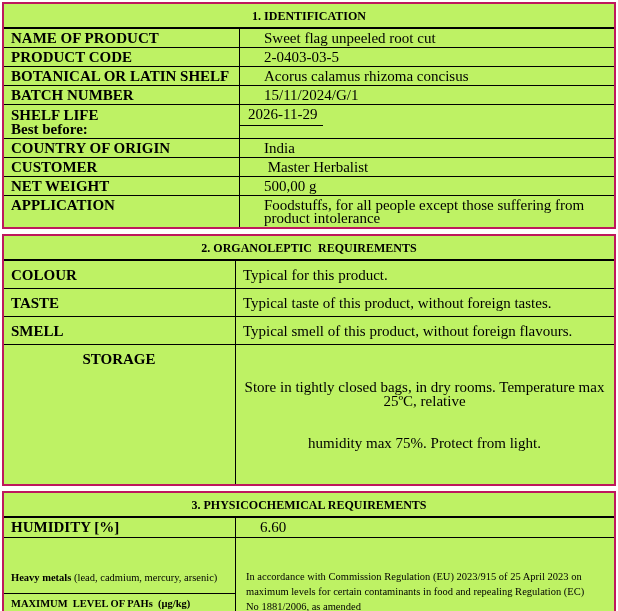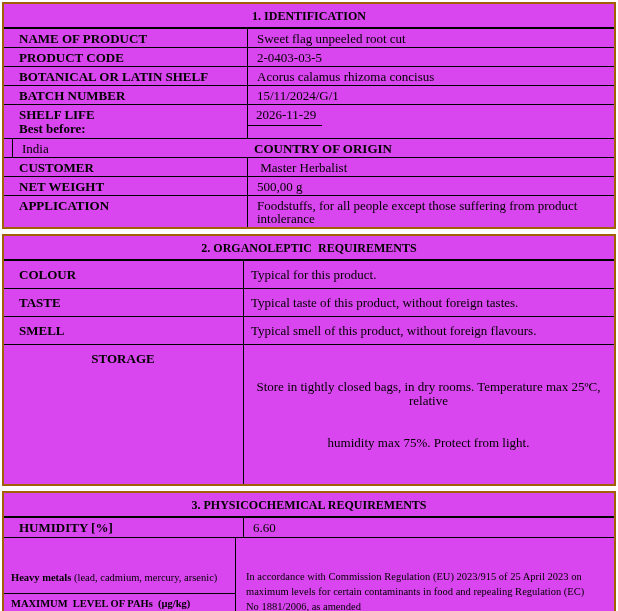--- a/index.html
+++ b/index.html
@@ -7,23 +7,23 @@
   body {
     width: 618px; height: 611px;
     background: #ffffff;
     color: #000000;
     font-family: "Liberation Serif", "DejaVu Serif", serif;
     overflow: hidden;
   }
   .doc { padding: 2px 2px 0 2px; }
 
   .section {
-    border: 2px solid #a16207;
+    border: 2px solid #be185d;
     margin-bottom: 5px;
-    background: #d946ef;
+    background: #bef264;
   }
   .section-header {
     text-align: center;
     font-weight: bold;
     font-size: 12px;
     line-height: 14px;
     padding: 5px 0 4px 0;
     border-bottom: 2px solid #000;
     white-space: pre;
   }
@@ -33,29 +33,28 @@
     border-bottom: 1px solid #000;
   }
   .row:last-child { border-bottom: none; }
 
   
   .s1 .row  { grid-template-columns: 235px 1fr; }
   .s2 .row  { grid-template-columns: 231px 1fr; }
   .s3 .grid { grid-template-columns: 231px 1fr; }
 
   .cell {
-    font-size: 13px;
+    font-size: 15px;
     line-height: 13px;
     padding: 3px 6px 2px 7px;
-    margin-left: 8px;
   }
   .label { font-weight: bold; }
   .value {
     border-left: 1px solid #000;
-    padding-left: 9px;
+    padding-left: 24px;
     font-weight: normal;
     white-space: pre-wrap;
   }
 
   
   .s1 .cell { min-height: 18px; }
   .s1 .row-application .cell { min-height: 15px; }
   .shelf-label div { line-height: 14px; }
   .shelf-value { padding: 0; display: flex; flex-direction: row; }
   .shelf-value-top {
@@ -125,22 +124,22 @@
       <div class="cell label shelf-label">
         <div>SHELF LIFE</div>
         <div>Best before:</div>
       </div>
       <div class="cell value shelf-value">
         <div class="shelf-value-top">2026-11-29</div>
         <div class="shelf-value-bottom"></div>
       </div>
     </div>
     <div class="row">
+      <div class="cell label">COUNTRY OF ORIGIN</div>
       <div class="cell value">India</div>
-      <div class="cell label">COUNTRY OF ORIGIN</div>
     </div>
     <div class="row">
       <div class="cell label">CUSTOMER</div>
       <div class="cell value"> Master Herbalist</div>
     </div>
     <div class="row">
       <div class="cell label">NET WEIGHT</div>
       <div class="cell value">500,00 g</div>
     </div>
     <div class="row row-application">

